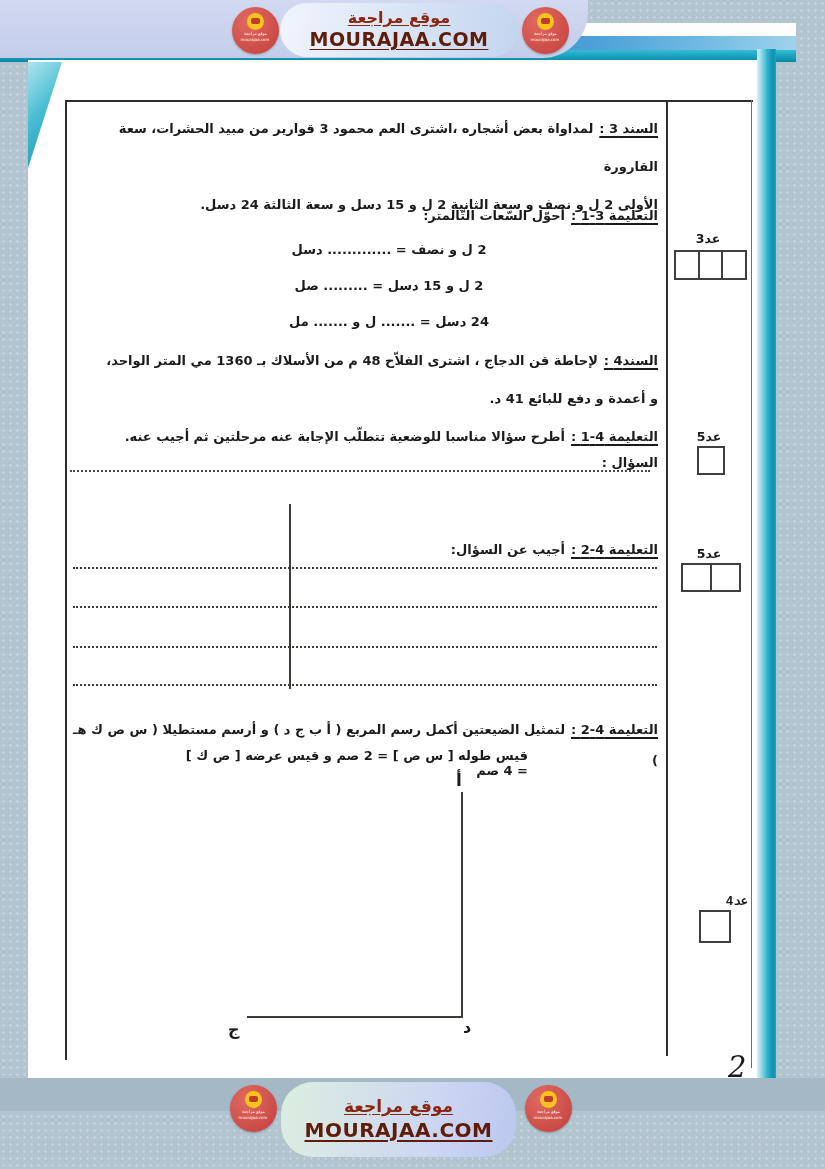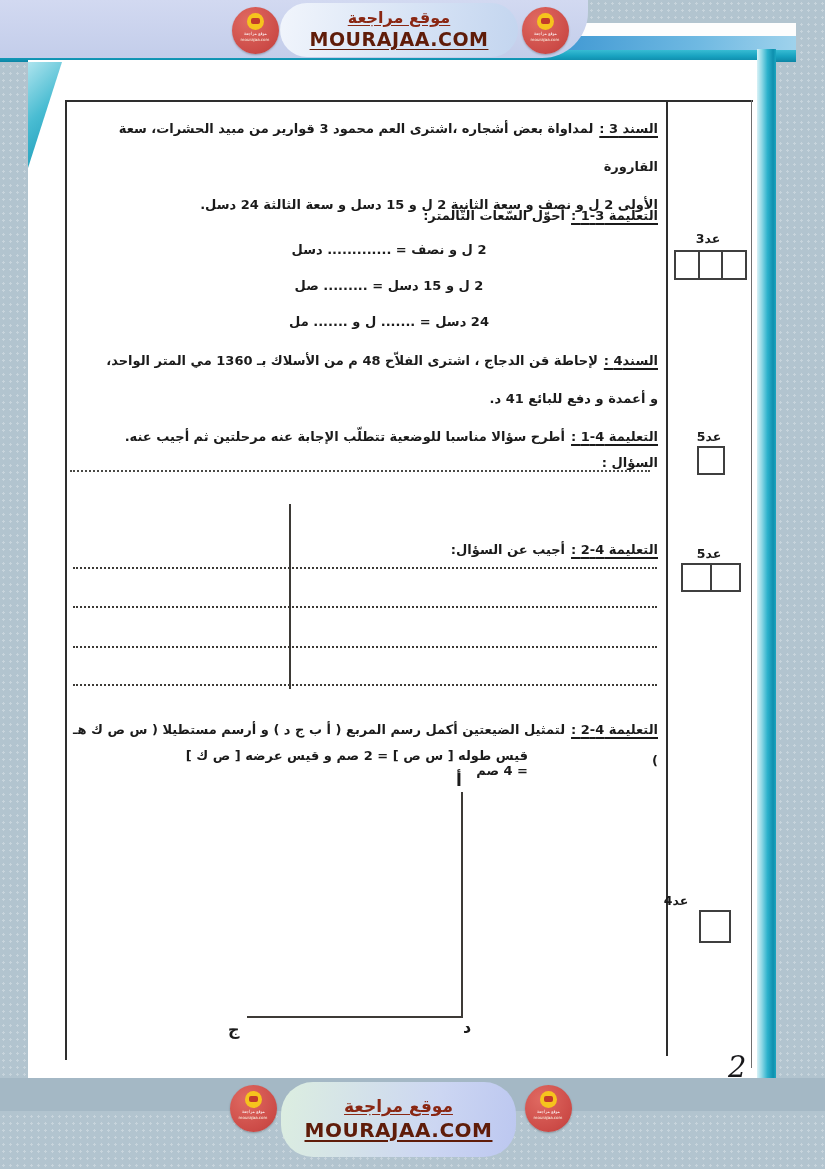--- a/index.html
+++ b/index.html
@@ -162,21 +162,21 @@
   <div class="abs cells" style="left:697px;top:446px;width:24px;height:25px;">
     <div></div>
   </div>
 
   <div class="abs mlabel" style="left:679px;top:546px;width:60px;" dir="rtl">عد5</div>
   <div class="abs cells" style="left:681px;top:563px;width:56px;height:25px;">
     <div></div>
       <div></div>
   </div>
 
-  <div class="abs mlabel" style="left:646px;top:893px;width:60px;" dir="rtl">عد4</div>
+  <div class="abs mlabel" style="left:707px;top:893px;width:60px;font-family:Liberation Mono, monospace;" dir="rtl">عد4</div>
   <div class="abs cells" style="left:699px;top:910px;width:28px;height:29px;">
     <div></div>
   </div>
 
   <div class="abs pagenum">2</div>
 
   <div class="abs pill pill-bottom">
     <span class="ar">موقع مراجعة</span>
     <span class="en">MOURAJAA.COM</span>
   </div>

